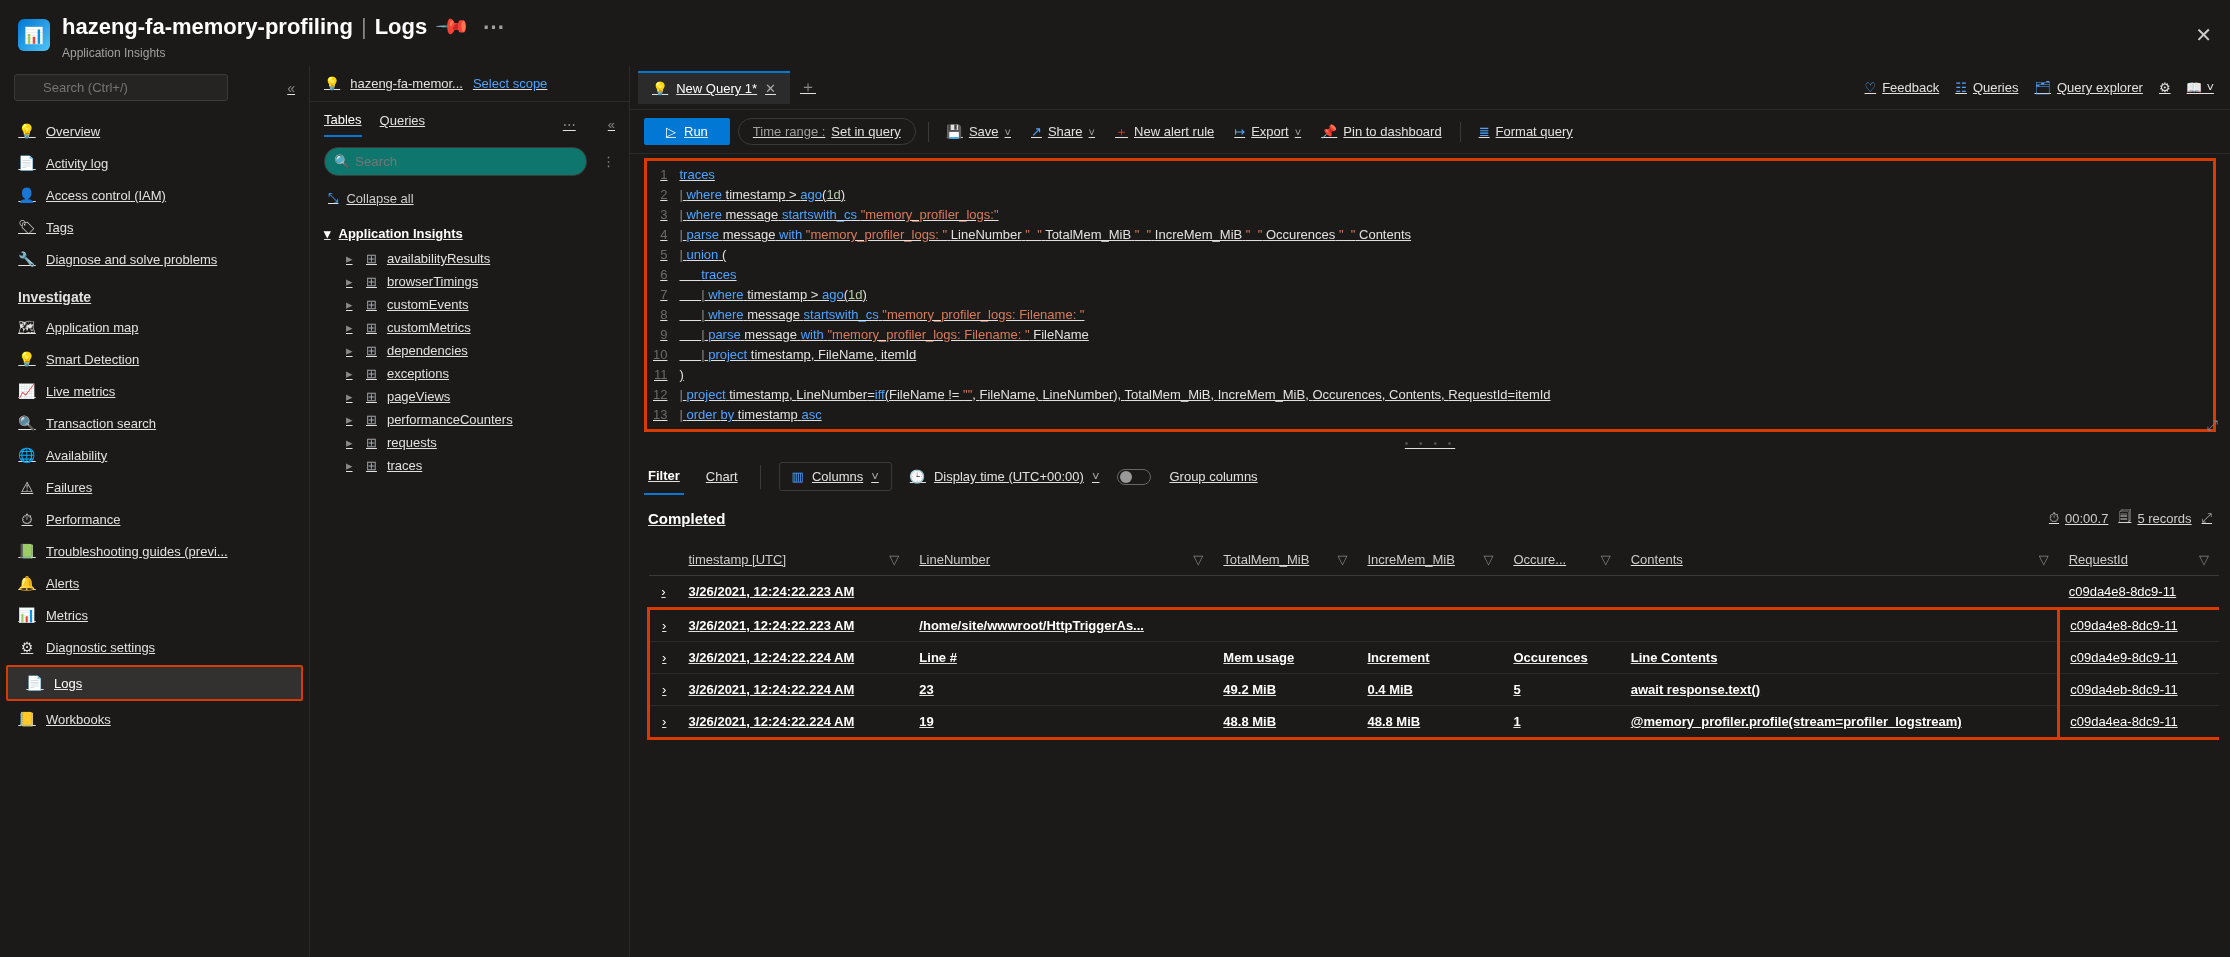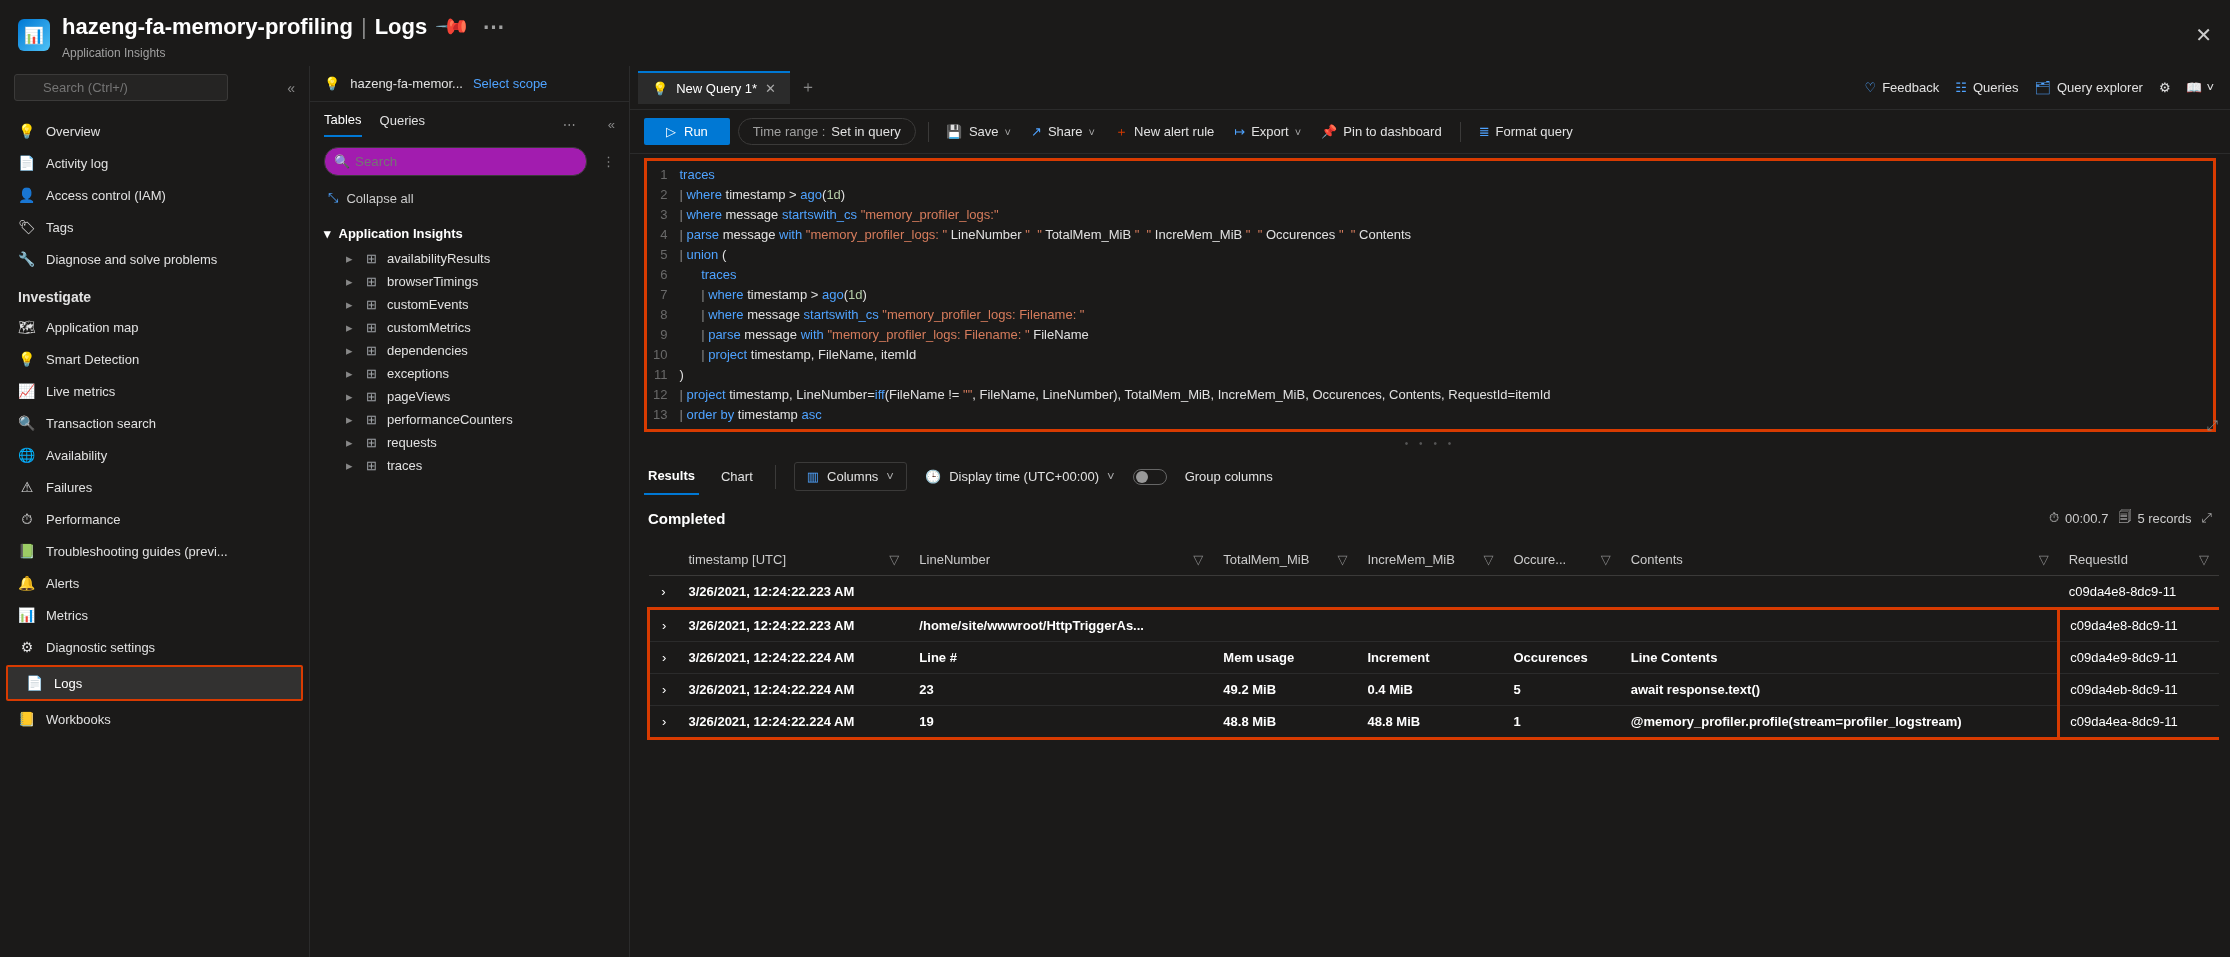--- a/index.html
+++ b/index.html
@@ -8,21 +8,21 @@
 
 
 .header { display:flex; align-items:center; padding:10px 18px 6px 18px; gap:12px; }
 .app-icon { width:32px; height:32px; border-radius:6px; background:linear-gradient(135deg,#0078d4,#4fc3f7); display:flex; align-items:center; justify-content:center; font-size:16px; }
 .header-title-block { flex:1; }
 .header-title { font-size:22px; font-weight:600; color:#fff; display:flex; align-items:center; gap:8px; }
 .header-title .sep { color:#888; font-weight:300; }
 .header-sub { font-size:12px; color:#a0a0a0; margin-top:2px; }
 .hdr-tool { color:#a0a0a0; cursor:pointer; padding:4px; }
 
-.main-row { display:flex; flex:1; min-height:0; }
+.main-row { display:flex; flex:1; min-height:0;text-decoration:underline; }
 
 
 .sidebar { width:310px; border-right:1px solid #2b2b2b; display:flex; flex-direction:column; }
 .search-row { display:flex; align-items:center; gap:8px; padding:8px 14px; }
 .search-input { flex:1; background:#252423; border:1px solid #3b3a39; border-radius:3px; padding:5px 8px 5px 28px; color:#ccc; font-size:13px; position:relative; }
 .search-wrapper{ position:relative; flex:1;}
 .search-wrapper .sicon{position:absolute;left:8px;top:6px;color:#888;font-size:13px;}
 .sb-collapse { color:#888; font-size:14px; cursor:pointer; }
 .sb-list { overflow-y:auto; flex:1; padding:6px 0; }
 .sb-item { display:flex; align-items:center; gap:10px; padding:7px 18px; cursor:pointer; color:#e1e1e1; }
@@ -39,21 +39,21 @@
 .scope-row { display:flex; align-items:center; gap:10px; padding:10px 14px; border-bottom:1px solid #2b2b2b; }
 .scope-bulb{ color:#ffd54f;}
 .scope-name{ color:#e1e1e1; white-space:nowrap; overflow:hidden; text-overflow:ellipsis; max-width:150px;}
 .scope-link{ color:#4fa3ff; cursor:pointer; }
 .ttabs { display:flex; align-items:center; gap:18px; padding:10px 14px 0 14px; }
 .ttab { padding-bottom:8px; cursor:pointer; color:#e1e1e1; }
 .ttab.active{ border-bottom:2px solid #0078d4; color:#fff;}
 .ttab-more{ margin-left:auto; color:#aaa; cursor:pointer;}
 .ttab-coll{ color:#888; cursor:pointer;}
 .tsearch-wrapper{ position:relative; margin:10px 14px 4px 14px;}
-.tsearch{ width:calc(100% - 28px); background:#a21caf; border:1px solid #3b3a39; border-radius:14px; padding:6px 10px 6px 30px; color:#ccc;}
+.tsearch{ width:calc(100% - 28px); background:#0f766e; border:1px solid #3b3a39; border-radius:14px; padding:6px 10px 6px 30px; color:#ccc;}
 .tsearch-wrapper .sicon{position:absolute;left:10px;top:7px;color:#888;}
 .tsearch-wrapper .dots{position:absolute;right:0;top:7px;color:#888;cursor:pointer;}
 .tfilter-row{ display:flex; gap:10px; padding:6px 14px; color:#ccc; align-items:center;}
 .tfilter{ border:1px solid #3b3a39; border-radius:12px; padding:3px 10px; font-size:12px; cursor:pointer; color:#ccc;}
 .coll-all{ display:flex; gap:8px; padding:10px 18px; color:#ccc; cursor:pointer; align-items:center;}
 .fav-block{ padding:4px 0 10px 36px; }
 .fav-title{ font-weight:600; color:#fff; padding-bottom:6px;}
 .fav-hint{ color:#a0a0a0; font-size:12px; line-height:1.5; padding-right:24px;}
 .tree{ padding:4px 0;}
 .tree-root{ display:flex; gap:8px; align-items:center; padding:6px 14px; font-weight:600; color:#fff; cursor:pointer;}
@@ -388,21 +388,21 @@
                 <div>13</div>
               </div>
             <div class="code" id="code"><div><span class="tok-kw">traces</span></div><div><span class="tok-pipe">|</span> <span class="tok-kw">where</span> <span class="tok-id">timestamp</span> &gt; <span class="tok-fn">ago</span>(<span class="tok-num">1d</span>)</div><div><span class="tok-pipe">|</span> <span class="tok-kw">where</span> <span class="tok-id">message</span> <span class="tok-fn">startswith_cs</span> <span class="tok-str">"memory_profiler_logs:"</span></div><div><span class="tok-pipe">|</span> <span class="tok-kw">parse</span> <span class="tok-id">message</span> <span class="tok-kw">with</span> <span class="tok-str">"memory_profiler_logs: "</span> <span class="tok-id">LineNumber</span> <span class="tok-str">"  "</span> <span class="tok-id">TotalMem_MiB</span> <span class="tok-str">"  "</span> <span class="tok-id">IncreMem_MiB</span> <span class="tok-str">"  "</span> <span class="tok-id">Occurences</span> <span class="tok-str">"  "</span> <span class="tok-id">Contents</span></div><div><span class="tok-pipe">|</span> <span class="tok-kw">union</span> (</div><div>      <span class="tok-kw">traces</span></div><div>      <span class="tok-pipe">|</span> <span class="tok-kw">where</span> <span class="tok-id">timestamp</span> &gt; <span class="tok-fn">ago</span>(<span class="tok-num">1d</span>)</div><div>      <span class="tok-pipe">|</span> <span class="tok-kw">where</span> <span class="tok-id">message</span> <span class="tok-fn">startswith_cs</span> <span class="tok-str">"memory_profiler_logs: Filename: "</span></div><div>      <span class="tok-pipe">|</span> <span class="tok-kw">parse</span> <span class="tok-id">message</span> <span class="tok-kw">with</span> <span class="tok-str">"memory_profiler_logs: Filename: "</span> <span class="tok-id">FileName</span></div><div>      <span class="tok-pipe">|</span> <span class="tok-kw">project</span> <span class="tok-id">timestamp</span>, <span class="tok-id">FileName</span>, <span class="tok-id">itemId</span></div><div>)</div><div><span class="tok-pipe">|</span> <span class="tok-kw">project</span> <span class="tok-id">timestamp</span>, <span class="tok-id">LineNumber</span>=<span class="tok-fn">iff</span>(<span class="tok-id">FileName</span> != <span class="tok-str">""</span>, <span class="tok-id">FileName</span>, <span class="tok-id">LineNumber</span>), <span class="tok-id">TotalMem_MiB</span>, <span class="tok-id">IncreMem_MiB</span>, <span class="tok-id">Occurences</span>, <span class="tok-id">Contents</span>, <span class="tok-id">RequestId</span>=<span class="tok-id">itemId</span></div><div><span class="tok-pipe">|</span> <span class="tok-kw">order</span> <span class="tok-kw">by</span> <span class="tok-id">timestamp</span> <span class="tok-kw">asc</span></div></div>
           </div>
         </div>
         <span class="caret-icon">⤢</span>
       </div>
       <div class="grabber">• • • •</div>
 
       <div class="results-bar">
-        <span class="rtab active">Results</span>
+        <span class="rtab active">Filter</span>
         <span class="rtab">Chart</span>
         <span class="sepv"></span>
         <div class="cols-btn">
             <span style="color:#4fa3ff">▥</span>
             <span>Columns</span>
             <span style="color:#aaa">˅</span>
           </div>
         <div class="disptime">
             <span style="color:#4fa3ff">🕒</span>
             <span>Display time (UTC+00:00)</span>

